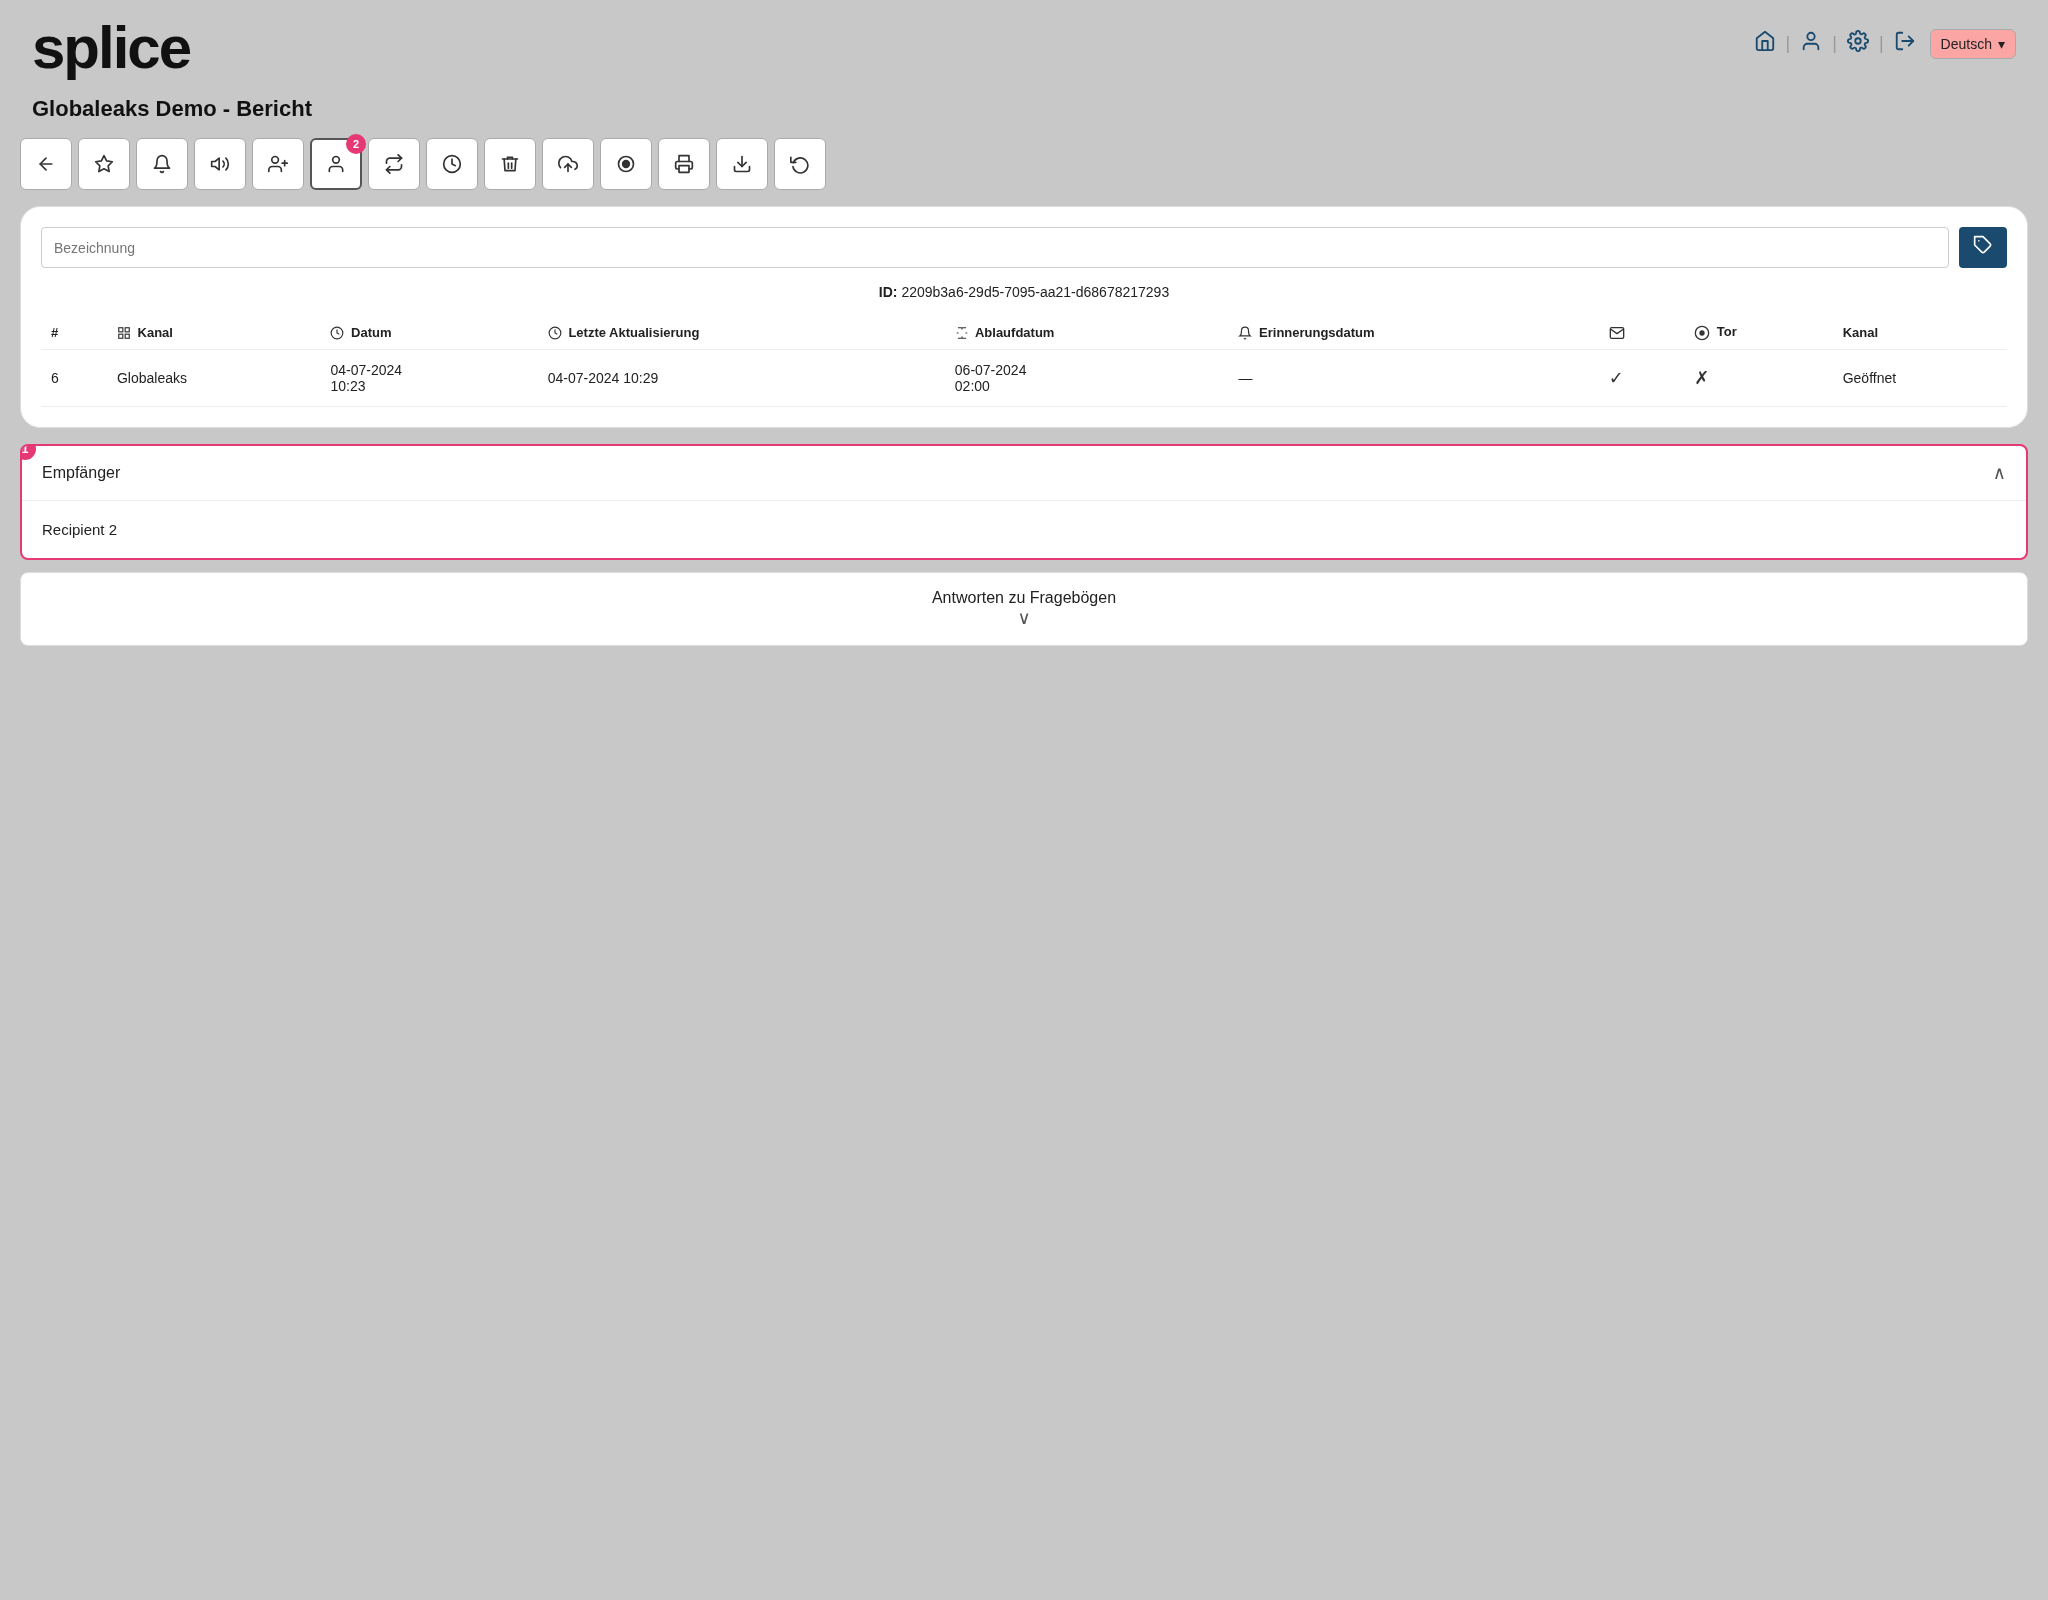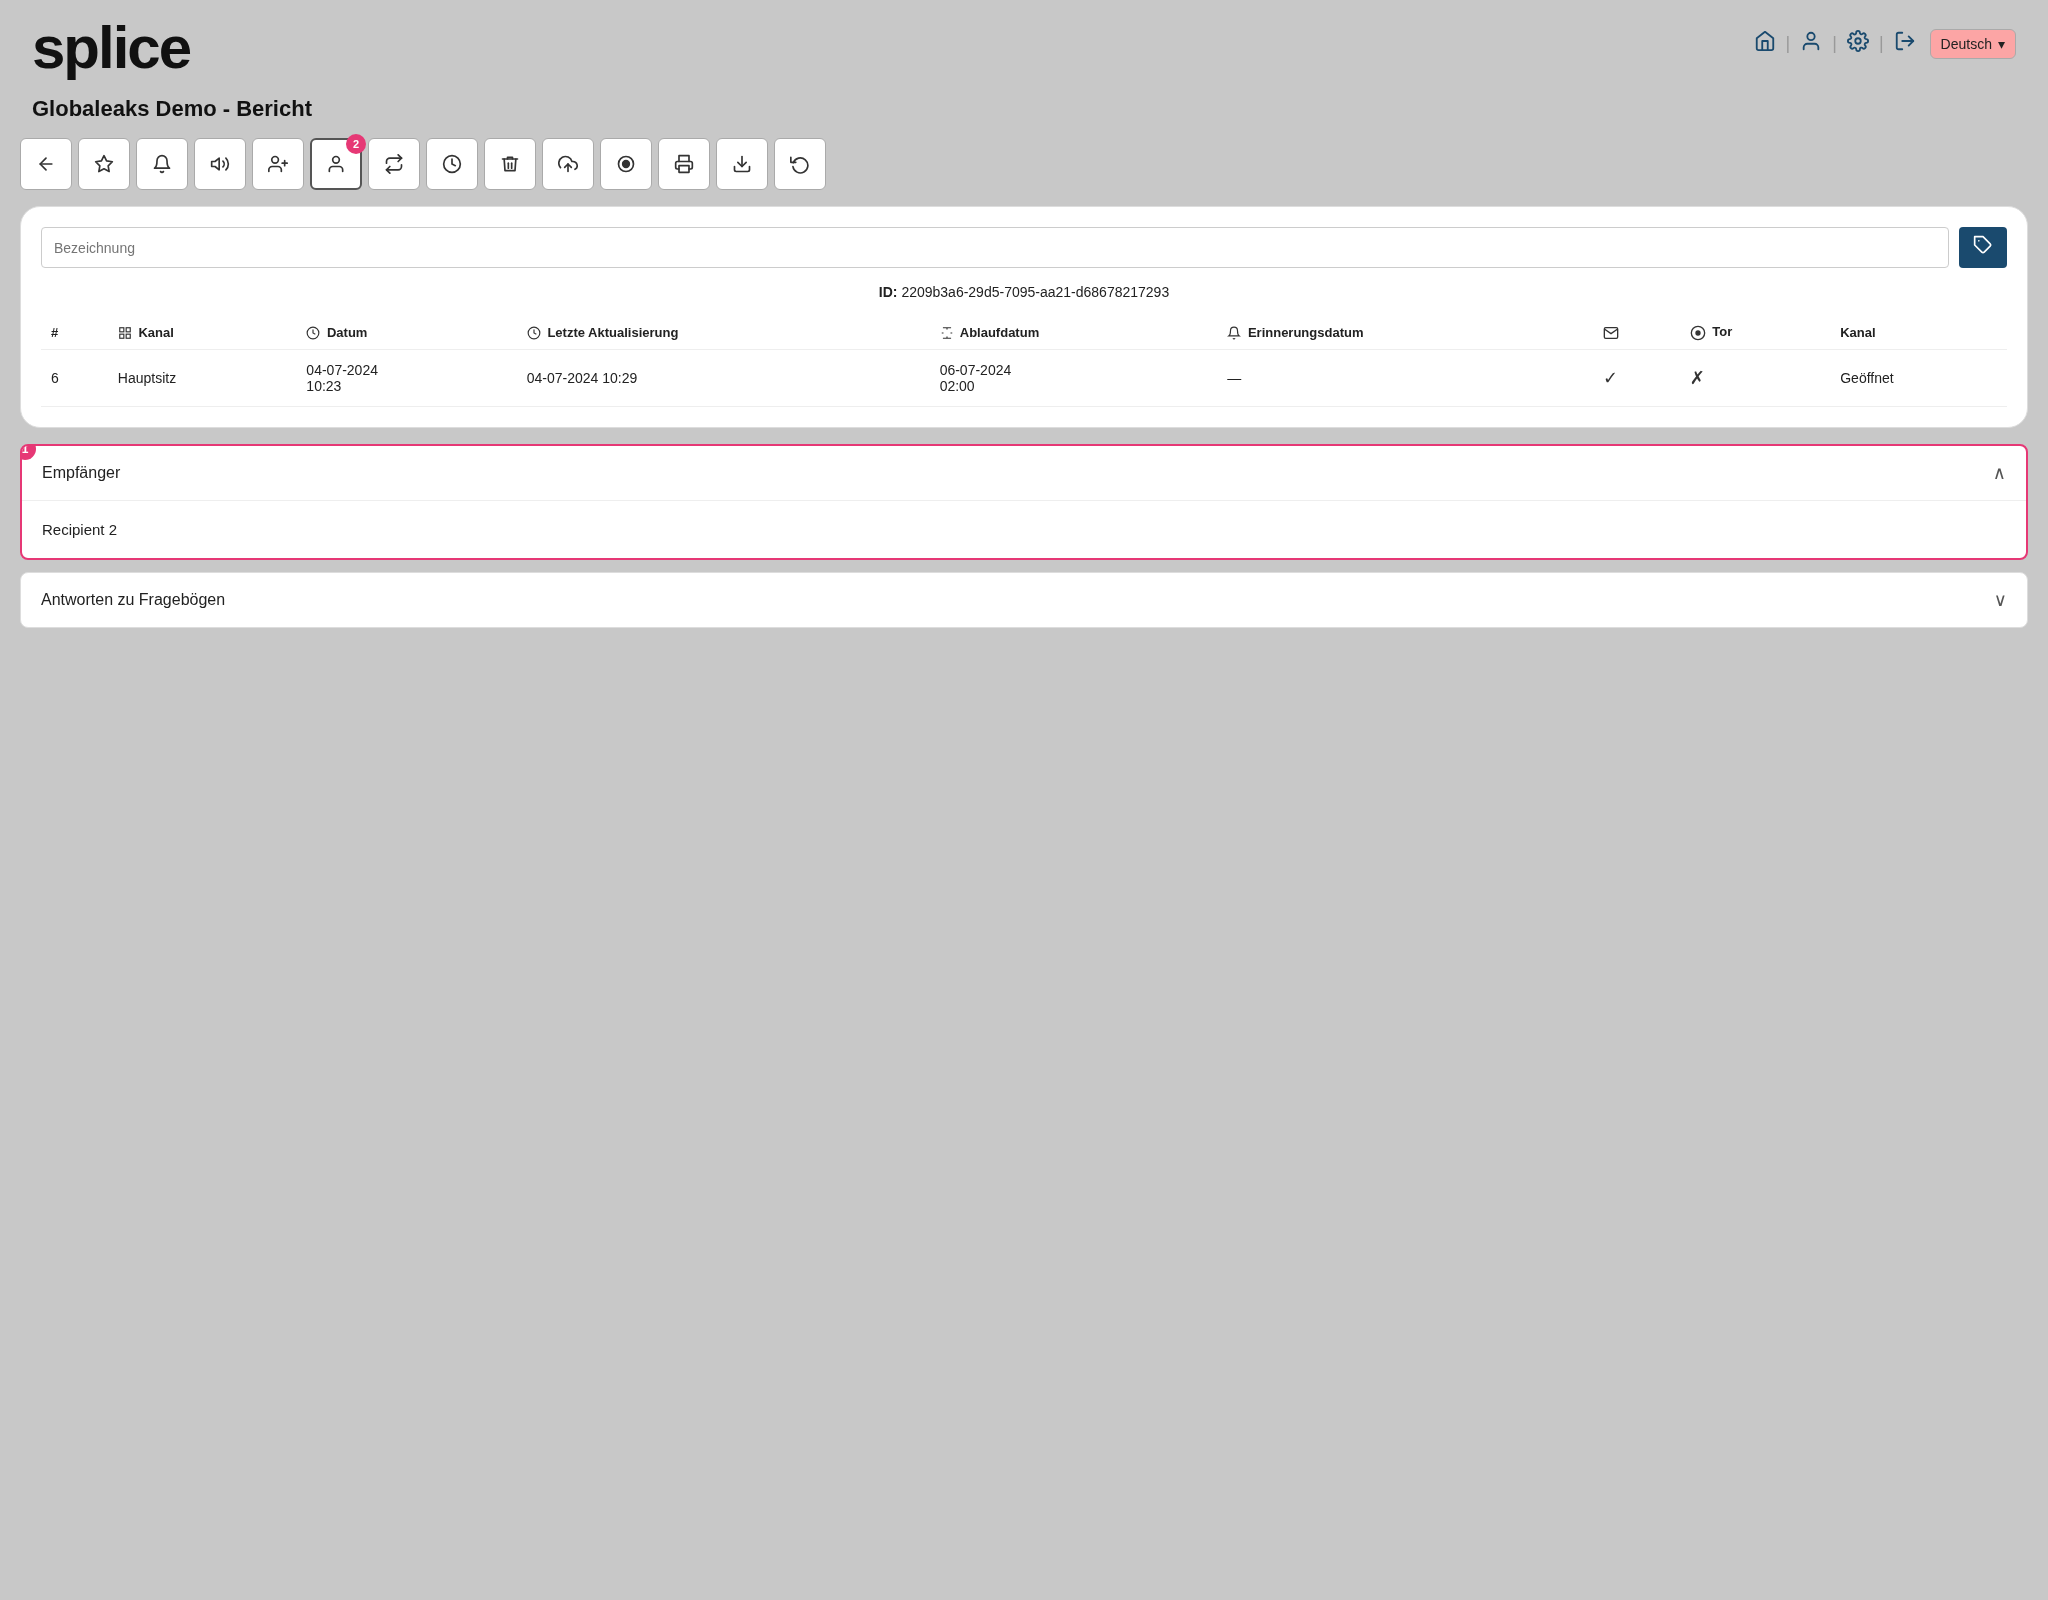--- a/index.html
+++ b/index.html
@@ -241,20 +241,21 @@
     }
 
     .bottom-section-header {
       display: flex;
       justify-content: space-between;
       align-items: center;
       padding: 16px 20px;
       font-size: 16px;
       font-weight: 500;
       cursor: pointer;
+      flex-direction: column;
     }
 
     .chevron-icon {
       font-size: 18px;
       color: #555;
     }
   </style>
 </head>
 <body>
 
@@ -485,21 +486,21 @@
               <circle cx="12" cy="12" r="3" fill="#333"></circle>
             </svg>
             Tor
           </th>
           <th>Kanal</th>
         </tr>
       </thead>
       <tbody>
         <tr>
           <td>6</td>
-          <td>Hauptsitz</td>
+          <td>Globaleaks</td>
           <td>04-07-2024<br>10:23</td>
           <td>04-07-2024 10:29</td>
           <td>06-07-2024<br>02:00</td>
           <td>—</td>
           <td style="font-size:18px;color:#333;">✓</td>
           <td style="font-size:18px;color:#333;">✗</td>
           <td>Geöffnet</td>
         </tr>
       </tbody>
     </table>

